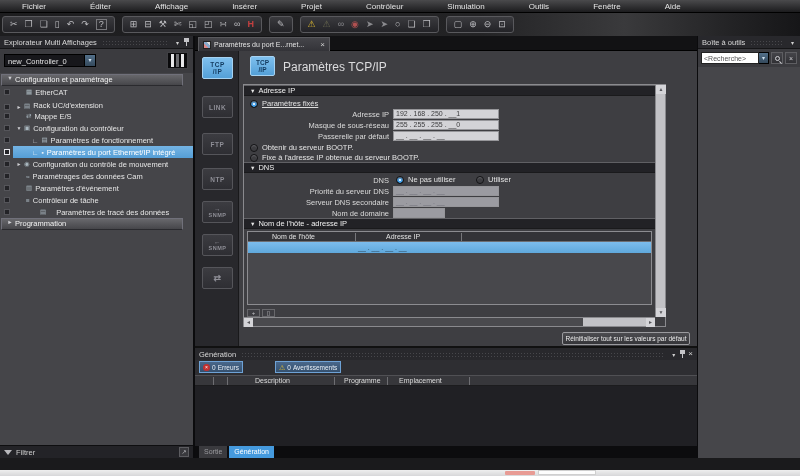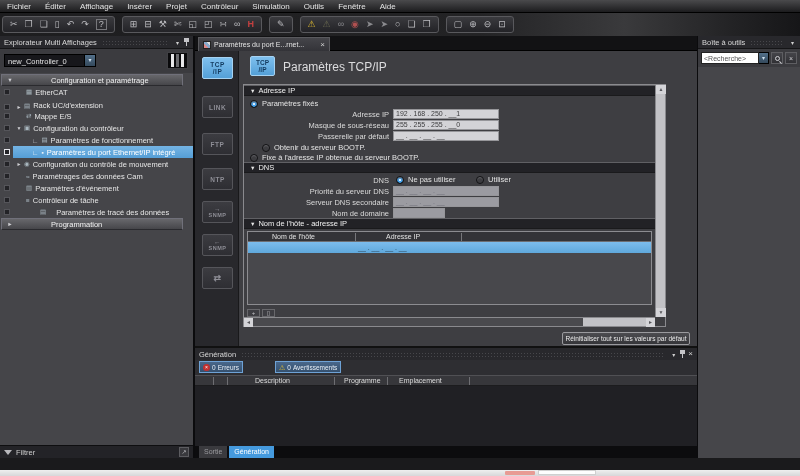--- a/index.html
+++ b/index.html
@@ -4,21 +4,21 @@
 <style>
   html,body{margin:0;padding:0;background:#000;}
   *{box-sizing:border-box;}
   #root{position:relative;width:800px;height:476px;background:#0b0b0d;
         font-family:"Liberation Sans",sans-serif;color:#ddd;overflow:hidden;}
   .abs{position:absolute;}
 
   
   .menubar{left:0;top:0;width:800px;height:13px;background:linear-gradient(#4a4a4c,#1c1c1e);
            display:flex;align-items:center;border-bottom:1px solid #000;}
-  .menuitem{font-size:8px;color:#e4e4e4;padding:0 7px;line-height:13px;cursor:default;}
+  .menuitem{font-size:8px;color:#e4e4e4;padding:0 22px;line-height:13px;cursor:default;}
 
   
   .toolbar{left:0;top:13px;width:800px;height:23px;
            background:linear-gradient(90deg,#1d1d1f 0%,#232325 60%,#3a3a3c 78%,#222224 92%,#161618 100%);
            display:flex;align-items:center;padding-left:2px;}
   .tgroup{display:flex;align-items:center;gap:7px;height:17px;padding:0 7px;margin-right:7px;
           border:1px solid #59595d;border-radius:3px;background:linear-gradient(#3a3a3e,#232327);}
   .ticon9{font-size:9px;line-height:9px;color:#bdbdc1;}
 
   
@@ -39,21 +39,21 @@
            display:flex;align-items:flex-end;}
   .ctrlsel .nm{flex:1;font-size:7.5px;color:#e0e0e0;padding-left:3px;white-space:nowrap;overflow:hidden;}
   .ctrlsel .dd{width:11px;height:11px;background:linear-gradient(#53708a,#34495c);border-left:1px solid #000;
            color:#cfe0ee;font-size:6px;text-align:center;line-height:11px;}
   .device{position:absolute;right:5px;top:3px;width:21px;height:17px;background:#0a0a0c;border:1px solid #404044;
           display:flex;gap:2px;padding:1px 3px;}
   .device i{display:block;width:4px;height:13px;background:#e8e8ea;}
   .device i.g{background:#6a6a6e;width:3px;}
   .tsection{position:absolute;left:1px;width:182px;height:12px;
             background:linear-gradient(#67676b,#46464a);border:1px solid #70707a;border-bottom-color:#2a2a2e;
-            display:flex;align-items:center;font-size:7.5px;color:#f2f2f2;gap:36px;}
+            display:flex;font-size:7.5px;color:#f2f2f2;}
   .trow{position:absolute;left:0;width:193px;height:12px;display:flex;align-items:center;font-size:7.5px;color:#e6e6e6;}
   .tbox{width:6px;height:6px;margin-left:4px;background:#232327;border:1px solid #55555a;flex:none;}
   .tarrow{font-size:5px;color:#d0d0d4;flex:none;text-align:center;}
   .ticn{font-size:6.5px;color:#a9b7bf;flex:none;margin-right:3px;}
   .selbg{position:absolute;left:13px;right:0;top:0;bottom:0;background:linear-gradient(#74b4e4,#559ed6);}
   .trow span{position:relative;}
   .filterbar{position:absolute;left:0;bottom:0;width:193px;height:13px;background:#232327;border-top:1px solid #0e0e10;
              display:flex;align-items:center;padding:0 4px;font-size:7.5px;color:#cfcfcf;}
   .funnel{width:0;height:0;border-left:4px solid transparent;border-right:4px solid transparent;
           border-top:5px solid #b8b8bc;margin-right:4px;}
@@ -361,31 +361,31 @@
         <span>TCP</span>
         <span>/IP</span>
       </div>
       <div class="pagetitle">Paramètres TCP/IP</div>
 
       <div class="contentbox">
         <div class="sechead" style="top:0;">
           <span class="chev">▼</span>
           <span>Adresse IP</span>
         </div>
-        <div class="radiorow" style="left:6px;top:14px;">
+        <div class="radiorow" style="left:6px;top:14px;text-decoration:underline;">
           <span class="radio sel"></span>
           <span class="rlabel">Paramètres fixés</span>
         </div>
         <div class="flabel" style="top:25px;">Adresse IP</div>
         <div class="ffield" style="top:24px;">192 . 168 . 250 . __1</div>
         <div class="flabel" style="top:36px;">Masque de sous-réseau</div>
         <div class="ffield" style="top:35px;">255 . 255 . 255 . __0</div>
         <div class="flabel" style="top:47px;">Passerelle par défaut</div>
         <div class="ffield" style="top:46px;">__ . __ . __ . __</div>
-        <div class="radiorow" style="left:18px;top:58px;">
+        <div class="radiorow" style="left:6px;top:58px;">
           <span class="radio"></span>
           <span class="rlabel">Obtenir du serveur BOOTP.</span>
         </div>
         <div class="radiorow" style="left:6px;top:68px;">
           <span class="radio"></span>
           <span class="rlabel">Fixe à l'adresse IP obtenue du serveur BOOTP.</span>
         </div>
 
         <div class="sechead" style="top:77px;">
           <span class="chev">▼</span>

